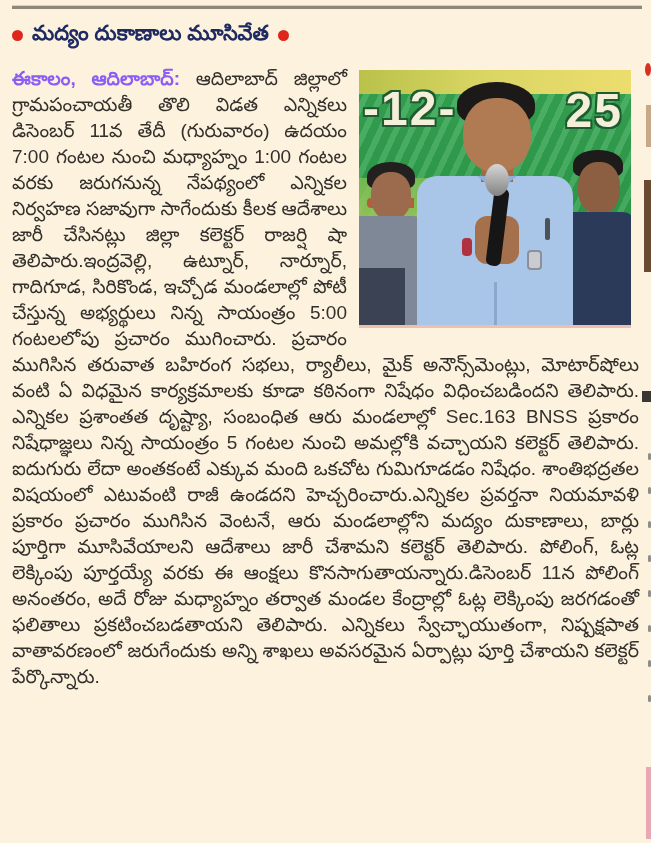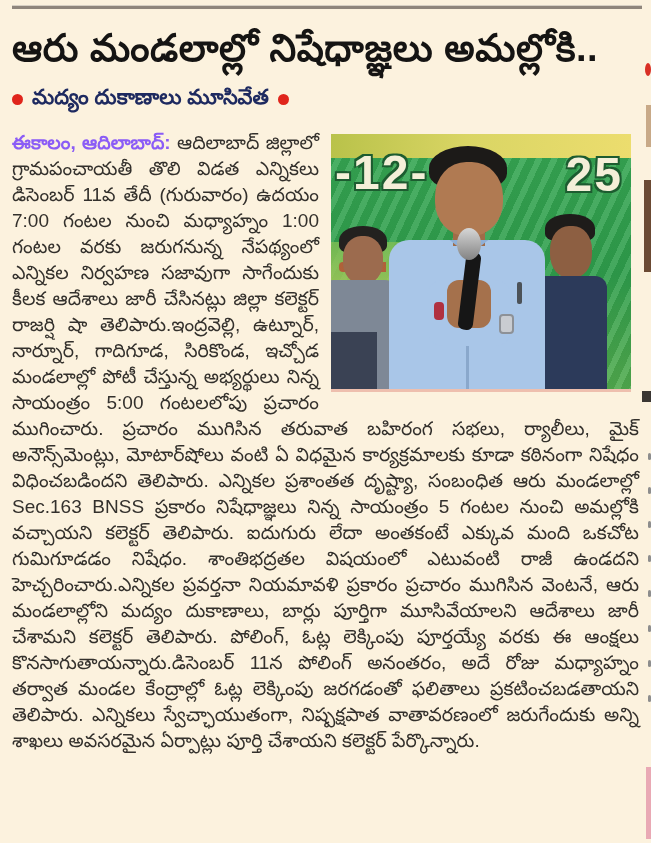--- a/index.html
+++ b/index.html
@@ -51,21 +51,21 @@
     font-size:19px;
     line-height:26px;
     text-align:justify;
     color:#33302c;
   }
   .dateline { font-weight:bold; color:#8b5cf6; }
 
   
   .photo {
     float:right;
-    width:300px; height:258px;
+    width:272px; height:258px;
     margin:4px 8px 10px 12px;
     position:relative;
     overflow:hidden;
     background:#2f9e4c;
     border-bottom:3px solid #eebfae;
     padding-left:8px;
   }
   .photo .banner {
     position:absolute; inset:0;
     background:
@@ -133,21 +133,20 @@
   .frag-pink     { left:646px; top:762px; width:5px; height:72px; background:#e9a9b4; }
   .frag-glyph    { left:648px; width:3px; height:7px; background:#8d8d8d; border-radius:2px; }
 </style>
 </head>
 <body>
 
 <div class="page">
 
   <div class="top-rule"></div>
 
-  <h1 class="headline">ఆరు మండలాల్లో నిషేధాజ్ఞలు అమల్లోకి..</h1>
 
   <div class="subheadline">
     <span class="bullet"></span>
     <span>మద్యం దుకాణాలు మూసివేత</span>
     <span class="bullet"></span>
   </div>
 
   <div class="article">
 
     <div class="photo">

